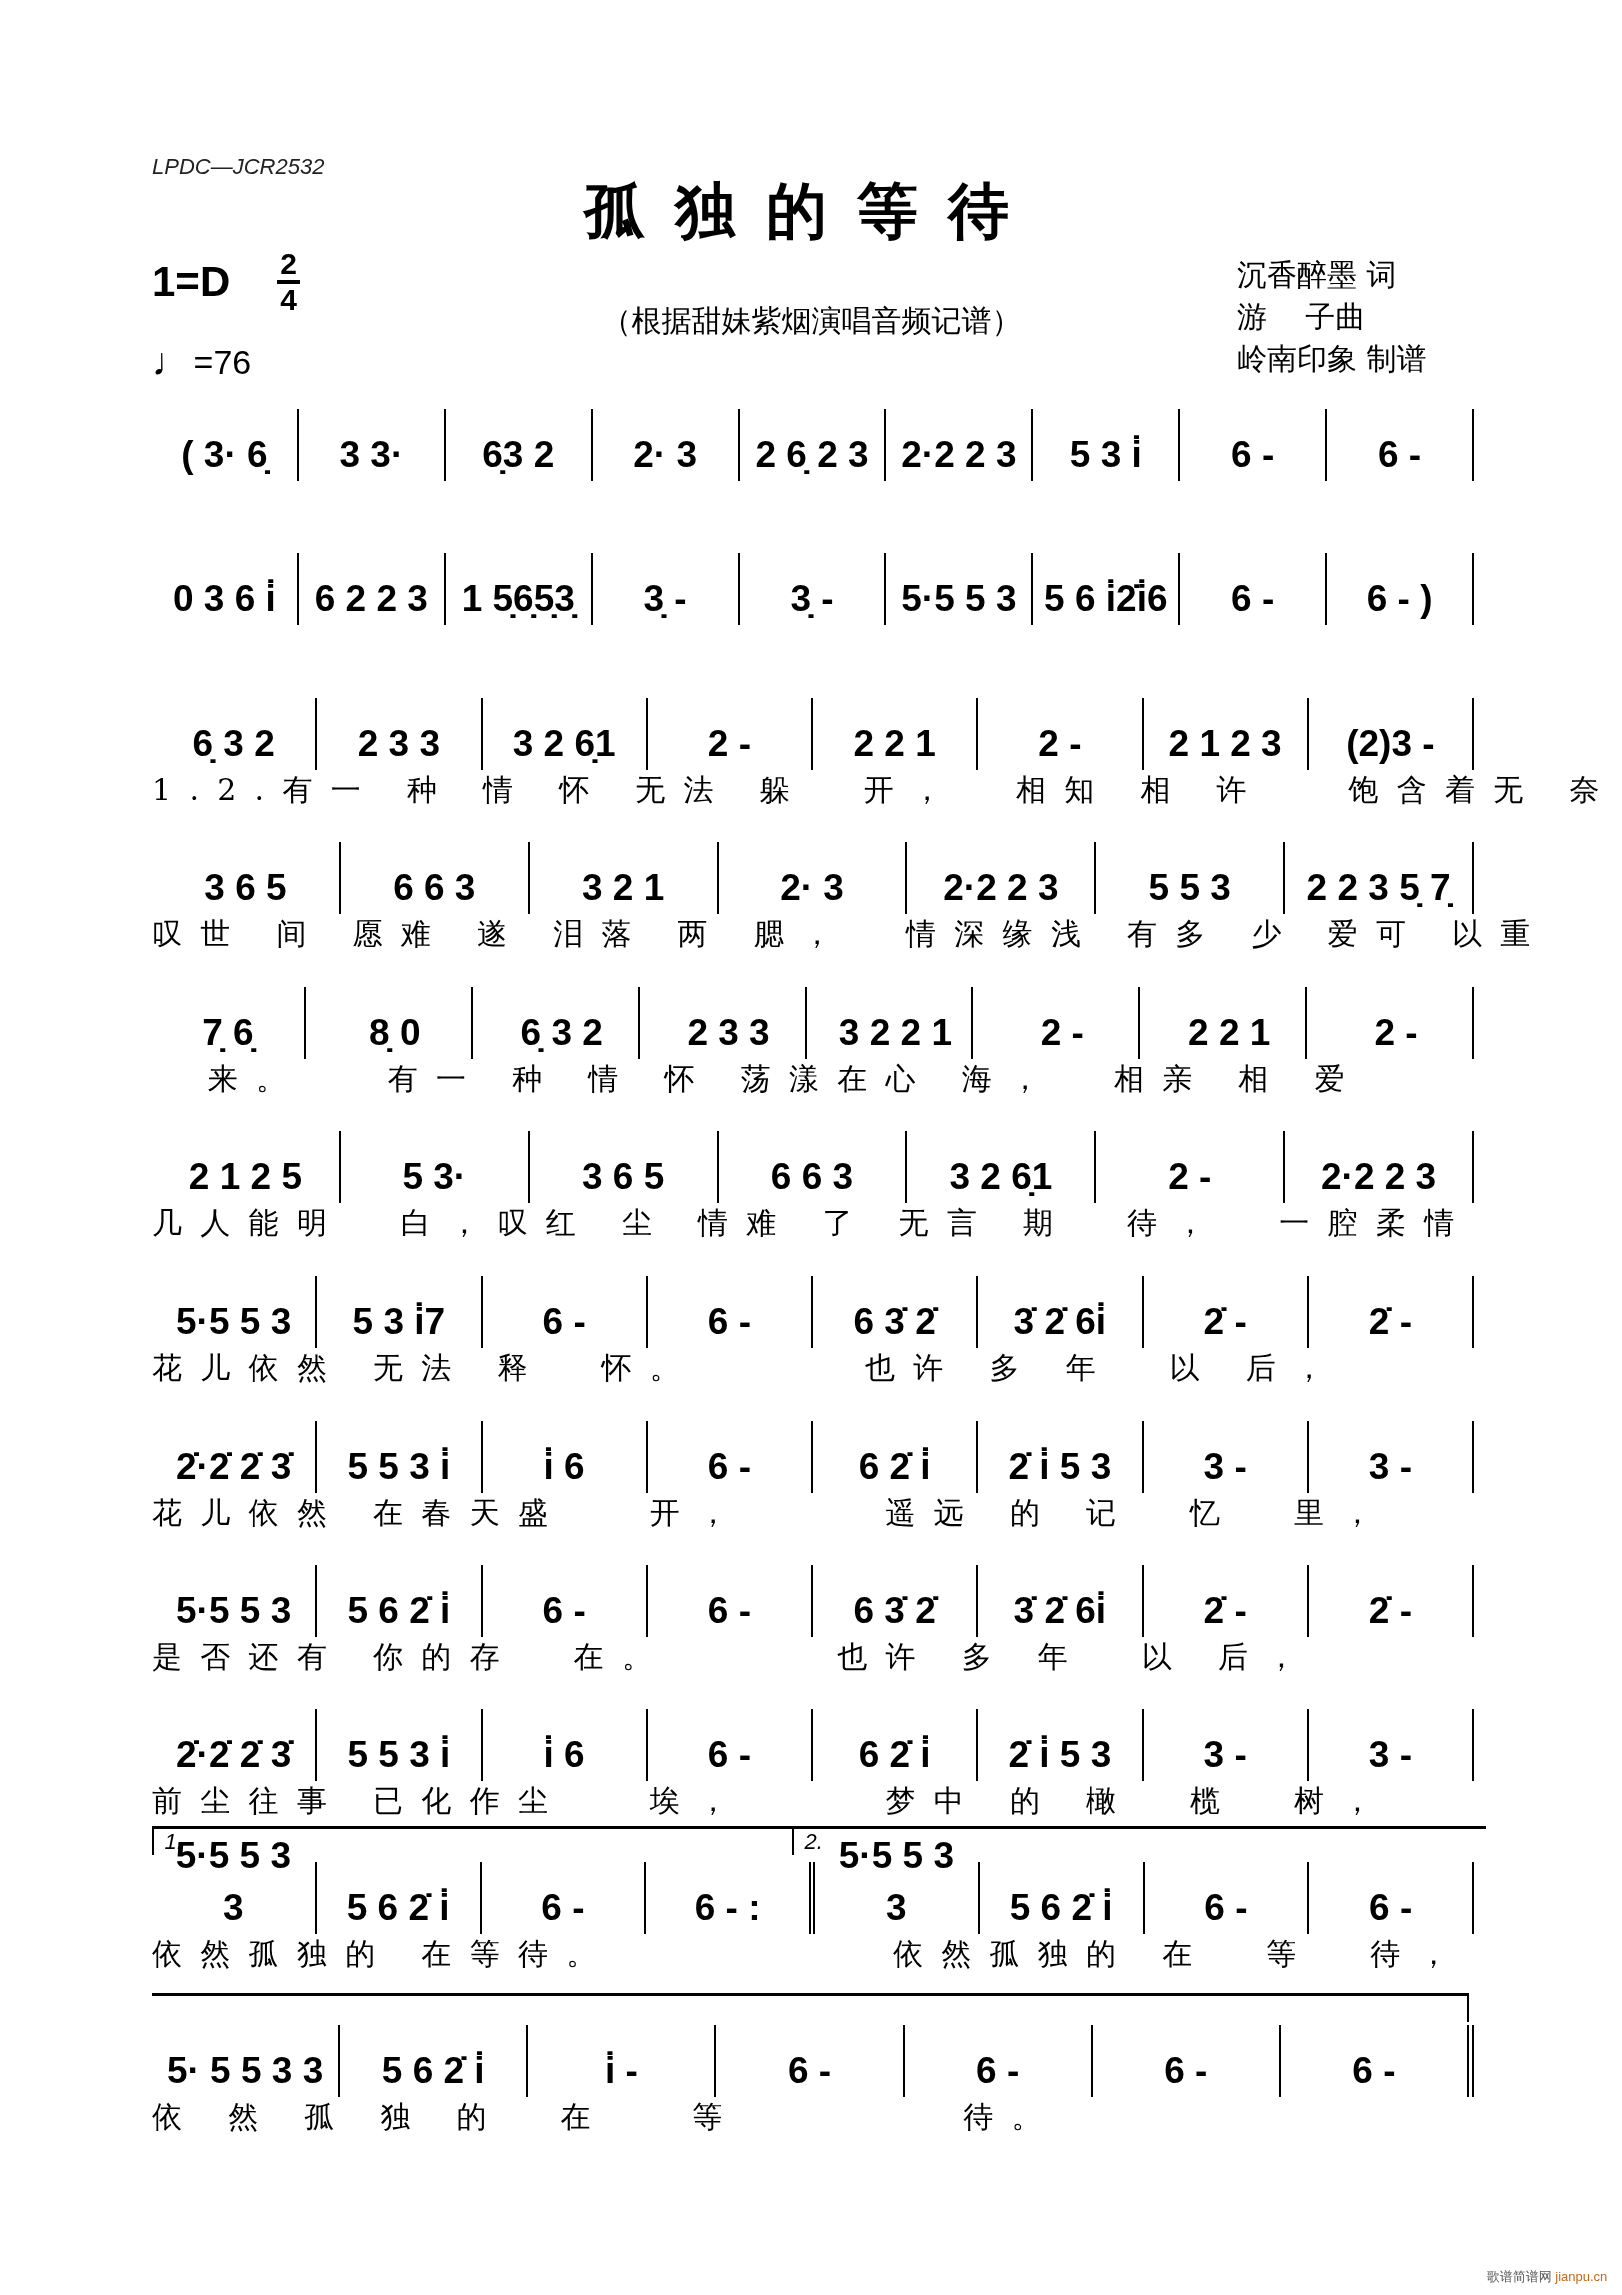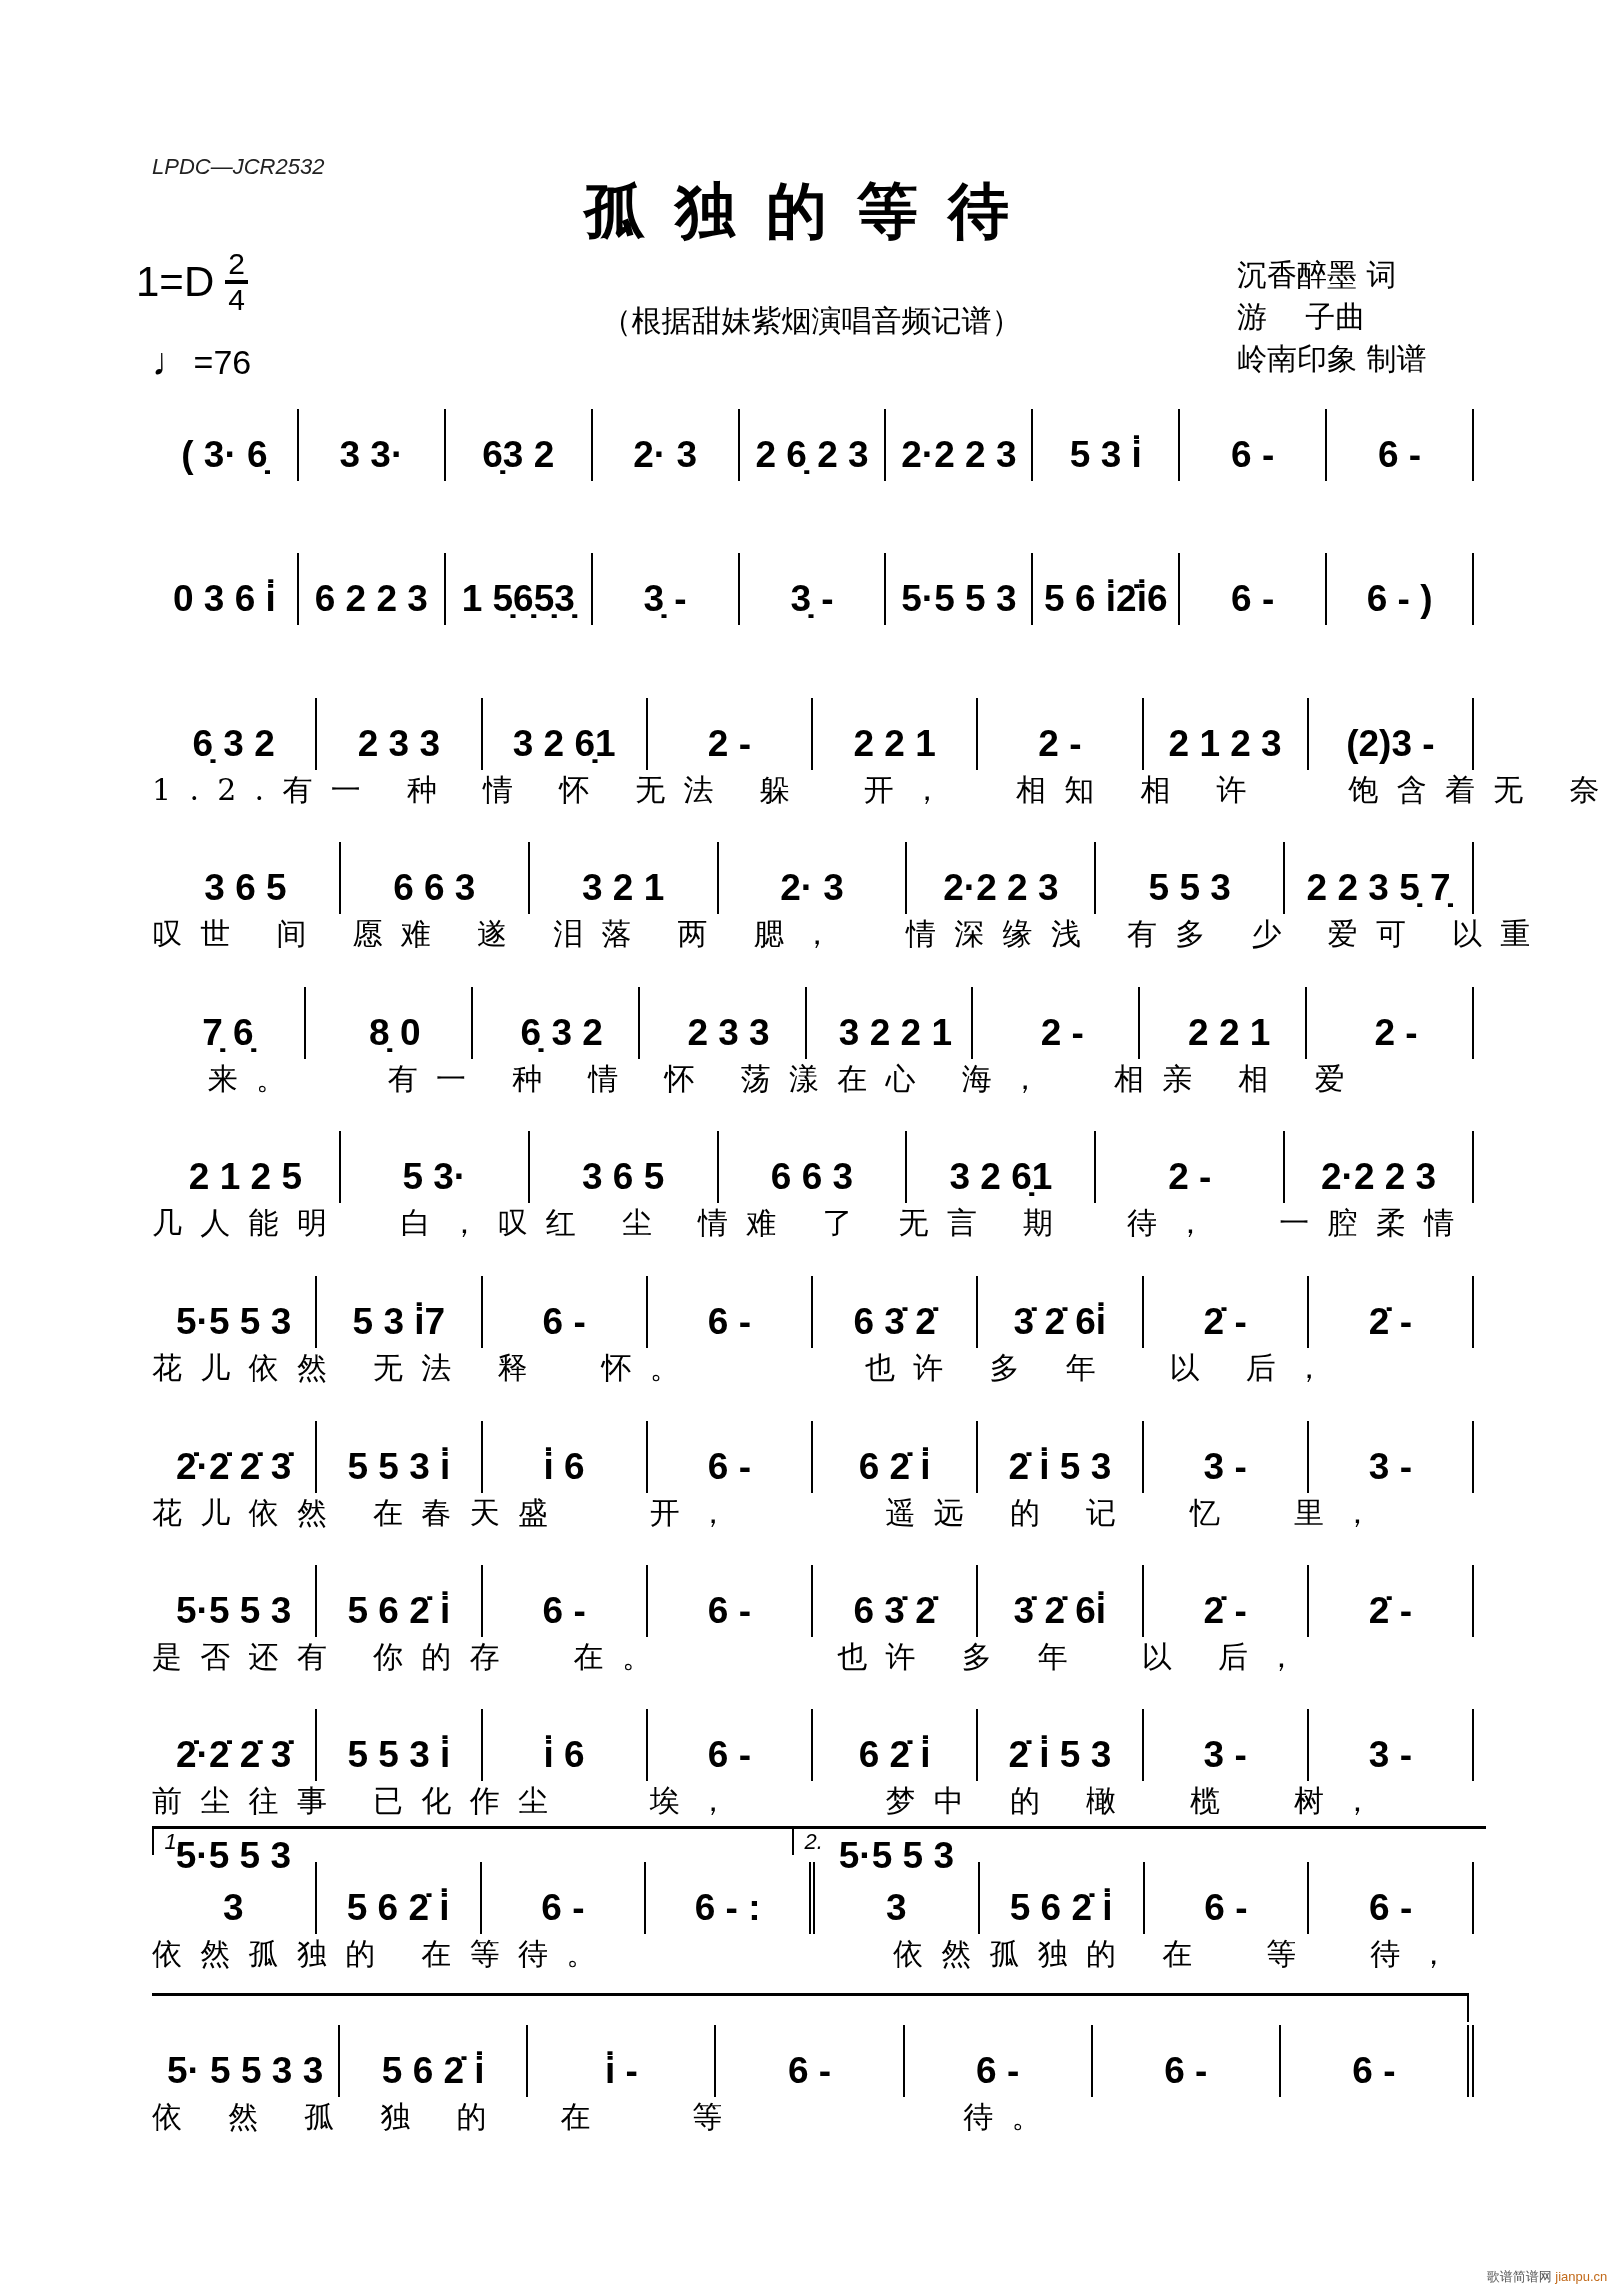--- a/index.html
+++ b/index.html
@@ -2,21 +2,21 @@
 <html style="font-size:10.5px"><head>
 <meta charset="utf-8">
 <style>
   html, body { margin:0; padding:0; background:#ffffff; }
   body { width:1623px; height:2295px; position:relative; overflow:hidden; color:#000;
          font-family:"Liberation Sans", sans-serif; }
   .abs { position:absolute; }
   .code { left:152px; top:154px; font-size:22px; font-style:italic; color:#222; }
   .title { left:0; width:1623px; top:171px; text-align:center; font-family:"DejaVu Serif", serif;
            font-size:61px; font-weight:bold; letter-spacing:30px; }
-  .key { left:136px; top:249px; font-size:42px; font-weight:normal; display:flex; align-items:center; }
+  .key { left:152px; top:249px; font-size:42px; font-weight:bold; display:flex; align-items:center;gap:36px; }
   .timesig { display:inline-flex; flex-direction:column; align-items:center; margin-left:10.5px; line-height:1; font-size:30px; }
   .timesig .bar { width:23.6px; height:3.3px; background:#000; margin:1.3px 0; }
   .tempo { left:152px; top:340px; font-size:34px; display:flex; align-items:center; }
   .note-glyph { font-size:39px; margin-right:2.6px; }
   .subtitle { left:0; width:1623px; top:301px; text-align:center; font-family:"DejaVu Serif", serif; font-size:30px; }
   .credits { left:1237px; top:254px; font-family:"DejaVu Serif", serif; font-size:30px; line-height:42px; }
   .credits div { white-space:pre; }
 
   .row { position:absolute; left:152px; width:1322px; height:72px; display:flex; align-items:flex-end; }
   .measure { flex:1 1 0; height:72px; display:flex; align-items:flex-end; justify-content:space-around;

